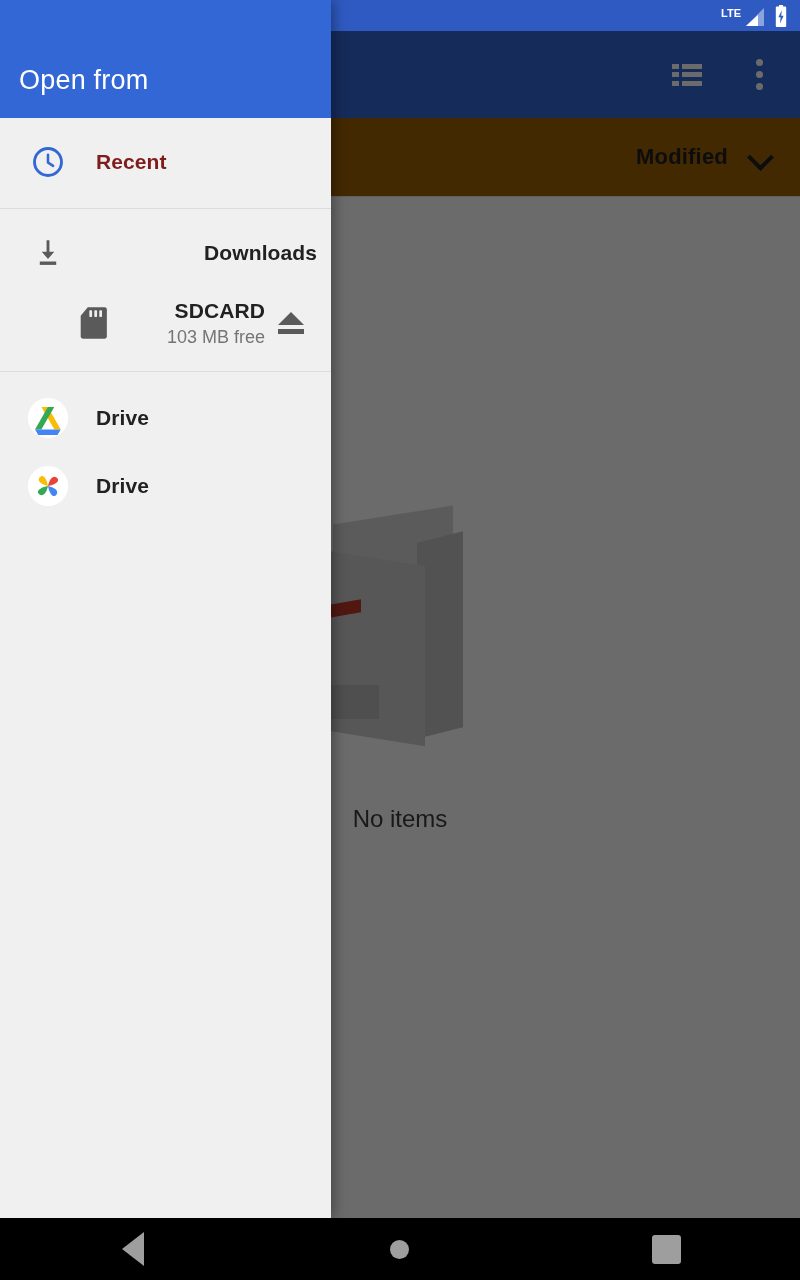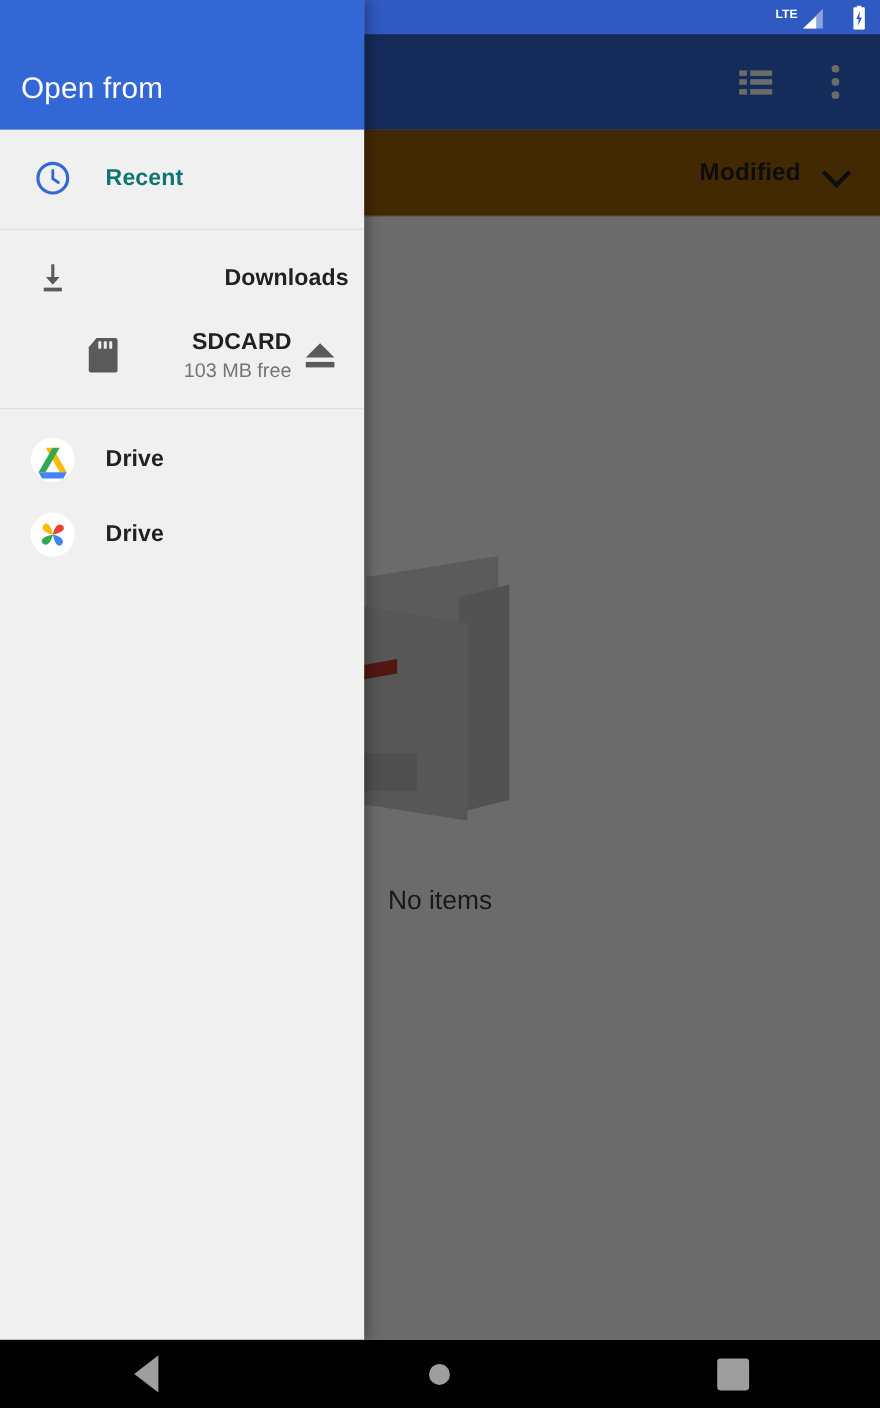--- a/index.html
+++ b/index.html
@@ -193,21 +193,21 @@
   }
   #clock {
     font-size: 19px;
     color: #ffffff;
     font-weight: normal;
     letter-spacing: 0.2px;
   }
   .sb-icon { display: flex; align-items: center; }
 
   #statusbar-right {
-    display: flex; align-items: flex-end; gap: 25px;
+    display: flex; align-items: flex-end; gap: 9px;
   }
 
   .lte-wrap { display: flex; align-items: flex-end; gap: 2px; }
   .lte-text {
     font-size: 11px; font-weight: bold; color: #ffffff;
     line-height: 1; margin-bottom: 8px;
   }
 
   
   #navbar {
@@ -297,21 +297,21 @@
   .item-text { flex: 1; min-width: 0; }
 
   .item-title {
     font-size: 21px;
     color: #212121;
     font-weight: bold;
     letter-spacing: 0.1px;
     line-height: 1.15;
   }
   .drawer-item.selected .item-title {
-    color: #0f766e;
+    color: #7f1d1d;
   }
   .item-sub {
     font-size: 18px;
     color: #757575;
     margin-top: 4px;
     line-height: 1.15;
   }
 
   .item-action {
     width: 52px;

